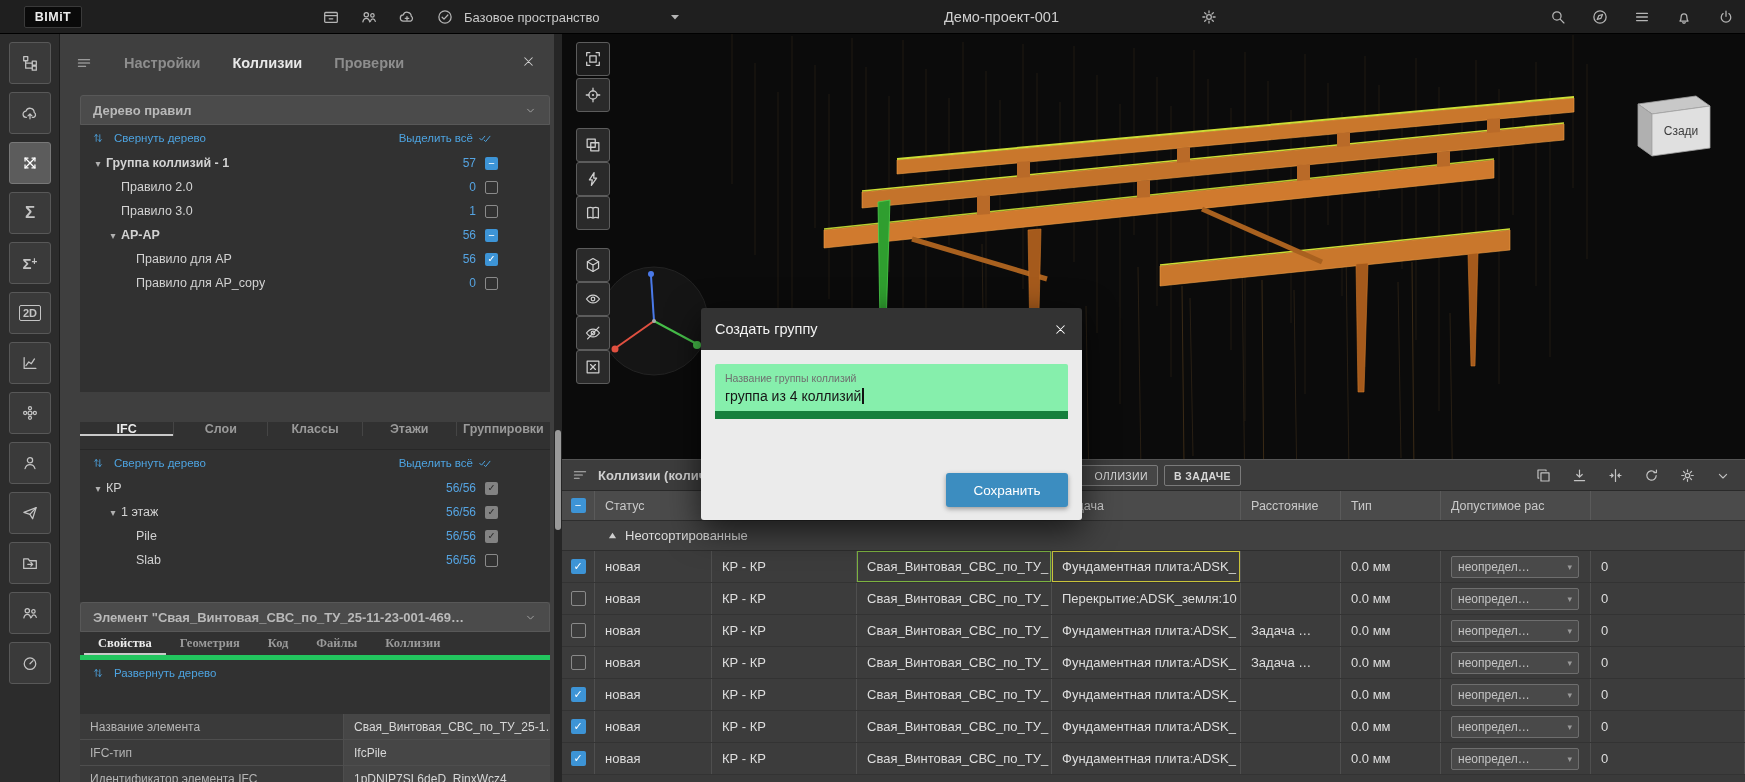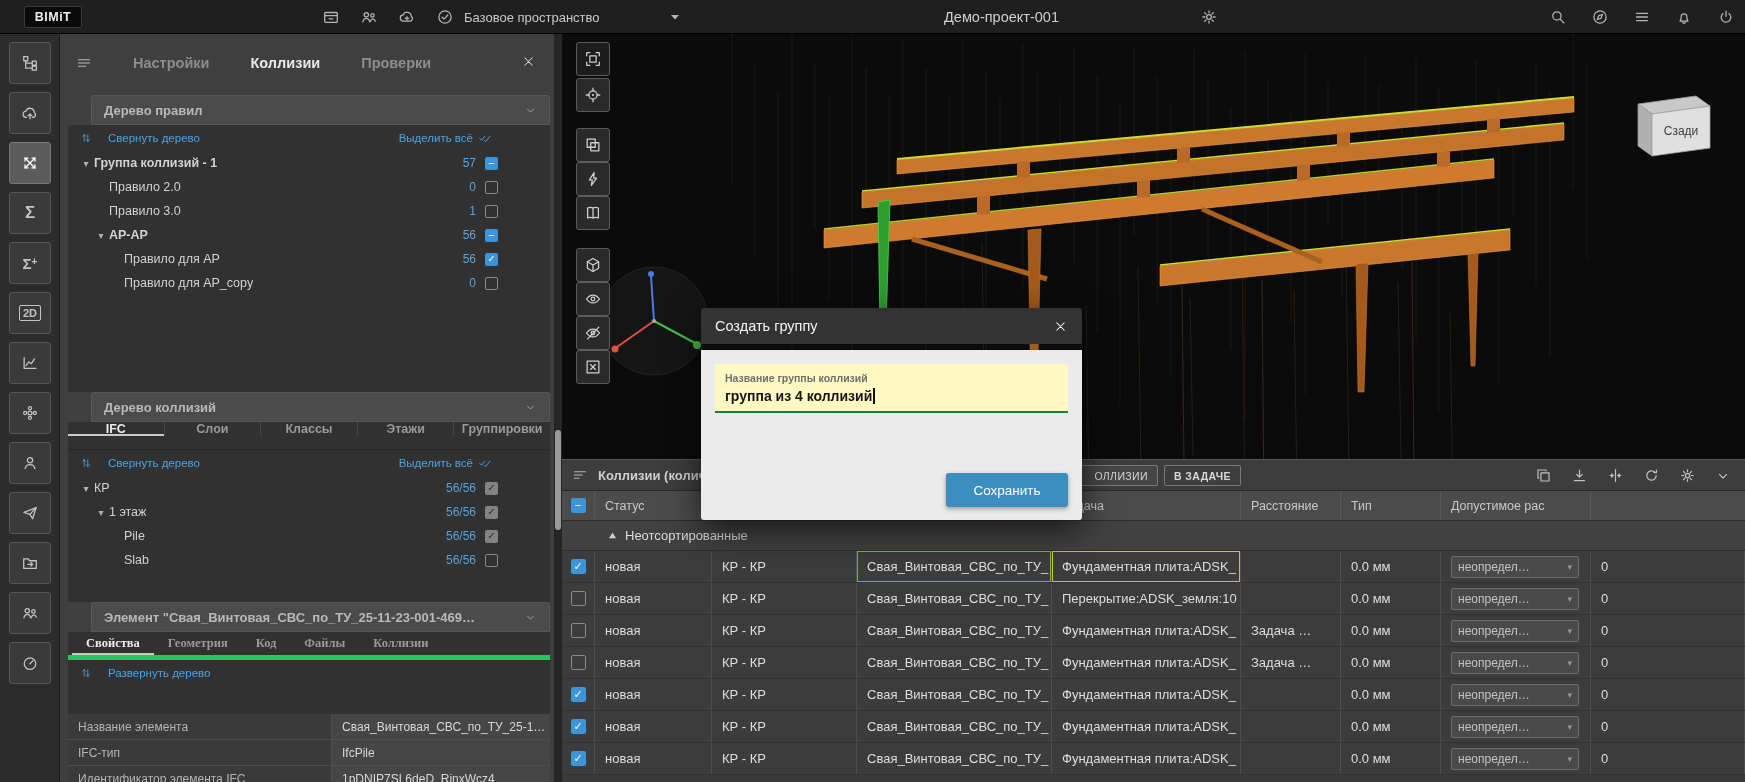--- a/index.html
+++ b/index.html
@@ -21,35 +21,35 @@
 .tb-gear{position:absolute;left:1196px;top:4px;}
 .tb-right-icons{position:absolute;right:6px;top:0;height:34px;display:flex;align-items:center;gap:16px;}
 
 
 .rail{position:absolute;left:0;top:34px;width:60px;height:748px;background:#2c2c2c;border-right:1px solid #1c1c1c;z-index:20;}
 .rail-btn{position:absolute;left:9px;width:42px;height:42px;background:#3a3a3a;border:1px solid #585858;border-radius:3px;color:#c4c4c4;display:flex;align-items:center;justify-content:center;}
 .rail-btn.active{background:#5c5c5c;border-color:#787878;color:#fff;}
 
 
 .panel{position:absolute;left:60px;top:34px;width:494px;height:748px;background:#3f3f3f;z-index:20;}
-.ptabs{position:absolute;top:0;left:0;right:0;height:58px;display:flex;align-items:center;padding:0 16px;gap:41px;}
+.ptabs{position:absolute;top:0;left:0;right:0;height:58px;display:flex;align-items:center;padding:0 16px;gap:32px;}
 .ptabs .pmenu{color:#b9b9b9;}
 .ptab{font-size:14.5px;font-weight:bold;color:#8d8d8d;cursor:default;}
 .ptab.active{color:#e8e8e8;}
 .pclose{position:absolute;right:18px;top:20px;color:#cfcfcf;z-index:2;}
-.sec{position:absolute;left:8px;right:4px;padding-left:23px;}
+.sec{position:absolute;left:20px;right:4px;}
 .sec-rules{top:61px;height:297px;}
 .sec-col{top:358px;height:210px;}
 .sec-elem{top:568px;height:180px;}
 .sec-head{position:relative;height:30px;background:#4b4b4b;border:1px solid #585858;border-radius:3px 3px 0 0;display:flex;align-items:center;padding:0 12px;color:#b9b9b9;font-weight:bold;font-size:13px;z-index:1;}
 .sec-head .ht{white-space:nowrap;overflow:hidden;text-overflow:ellipsis;max-width:440px;}
 .sec-head .chev{margin-left:auto;color:#a8a8a8;}
 .sec-body{position:absolute;left:0;right:0;top:30px;bottom:0;background:#313131;overflow:hidden;}
 .treectl{height:26px;display:flex;align-items:center;padding:0 10px 0 12px;font-size:11.5px;color:#4da3e0;}
-.treectl .linkl{display:flex;align-items:center;gap:16px;}
+.treectl .linkl{display:flex;align-items:center;gap:10px;}
 .treectl .rightl{margin-left:auto;display:flex;align-items:center;gap:5px;padding-right:48px;}
 .tree-row{height:24px;display:flex;align-items:center;padding-right:52px;font-size:12.5px;color:#d2d2d2;}
 .tree-row .caret{width:16px;text-align:center;color:#b0b0b0;font-size:10px;flex:none;}
 .tree-row.bold .t-label{font-weight:bold;}
 .t-label{white-space:nowrap;overflow:hidden;text-overflow:ellipsis;}
 .t-count{margin-left:auto;color:#55a4e2;font-size:12px;flex:none;}
 .cb{width:13px;height:13px;margin-left:9px;border-radius:2px;display:inline-flex;align-items:center;justify-content:center;font-size:9.5px;line-height:1;flex:none;}
 .cb-checked{background:var(--accent,#3d94d6);color:#fff;}
 .cb-partial{background:var(--accent,#3d94d6);color:#fff;font-size:11px;}
 .cb-empty{border:1px solid #8a8a8a;}
@@ -99,24 +99,24 @@
 .gc.c0{justify-content:center;padding:0;}
 .cb.big{width:15px;height:15px;font-size:11px;margin:0;}
 .hl-green{box-shadow:inset 0 0 0 1px #7cb340;}
 .hl-yellow{box-shadow:inset 0 0 0 1px #c9c33a;}
 .dd{width:128px;height:22px;background:#494949;border:1px solid #6e6e6e;border-radius:2px;display:flex;align-items:center;padding:0 6px;color:#c4c4c4;font-size:12px;}
 .dd .dt{flex:1;overflow:hidden;white-space:nowrap;}
 .dd .dc{color:#9a9a9a;font-size:9px;margin-left:4px;}
 
 
 .dialog{position:absolute;left:701px;top:308px;width:381px;height:212px;z-index:40;box-shadow:0 10px 34px rgba(0,0,0,.65);border-radius:3px;overflow:hidden;}
-.dlg-head{height:36px;background:#333;display:flex;align-items:center;padding:0 14px;color:#f3f3f3;font-size:14.5px;}
+.dlg-head{height:42px;background:#333;display:flex;align-items:center;padding:0 14px;color:#f3f3f3;font-size:14.5px;}
 .dlg-close{margin-left:auto;color:#fff;}
 .dlg-body{position:absolute;top:42px;left:0;right:0;bottom:0;background:#ebebeb;padding:14px;}
-.fld{background:#fef9c3;border-bottom:2px solid #15803d;border-radius:2px 2px 0 0;padding:8px 10px 7px;font-weight:bold;}
+.fld{background:#86efac;border-bottom:8px solid #15803d;border-radius:2px 2px 0 0;padding:8px 10px 7px;}
 .fld-label{font-size:10.5px;color:#6f6f6f;display:block;margin-bottom:4px;}
 .fld-value{font-size:14px;color:#161616;display:flex;align-items:center;}
 .cursorbar{display:inline-block;width:1.5px;height:16px;background:#111;margin-left:1px;}
 .save-btn{position:absolute;right:14px;bottom:13px;width:122px;height:34px;background:var(--save,#3c8dc0);color:#fff;border:none;border-radius:3px;font-size:13.5px;font-family:inherit;box-shadow:0 2px 5px rgba(0,0,0,.35);}
 </style>
 </head>
 <body>
 
 <div class="app">
 
@@ -402,28 +402,20 @@
               <span class="caret"></span>
               <span class="t-label">Правило для АР_copy</span>
               <span class="t-count">0</span>
               <span class="cb cb-empty"></span>
             </div>
           </div>
       </div>
     </section>
 
     <section class="sec sec-col">
-      <div class="sec-head">
-        <span class="ht">Дерево коллизий</span>
-        <span class="chev i">
-            <svg width="13" height="13" viewBox="0 0 20 20" fill="none" stroke="currentColor" stroke-width="1.4" stroke-linecap="round" stroke-linejoin="round">
-              <path d="M5.5 8l4.5 4.5L14.5 8"></path>
-            </svg>
-          </span>
-      </div>
       <div class="sec-body">
         <div class="ctabs" id="ifc-tabs">
             <span class="ctab active">IFC</span>
             <span class="ctab">Слои</span>
             <span class="ctab">Классы</span>
             <span class="ctab">Этажи</span>
             <span class="ctab">Группировки</span>
           </div>
         <div class="treectl">
           <span class="linkl">

